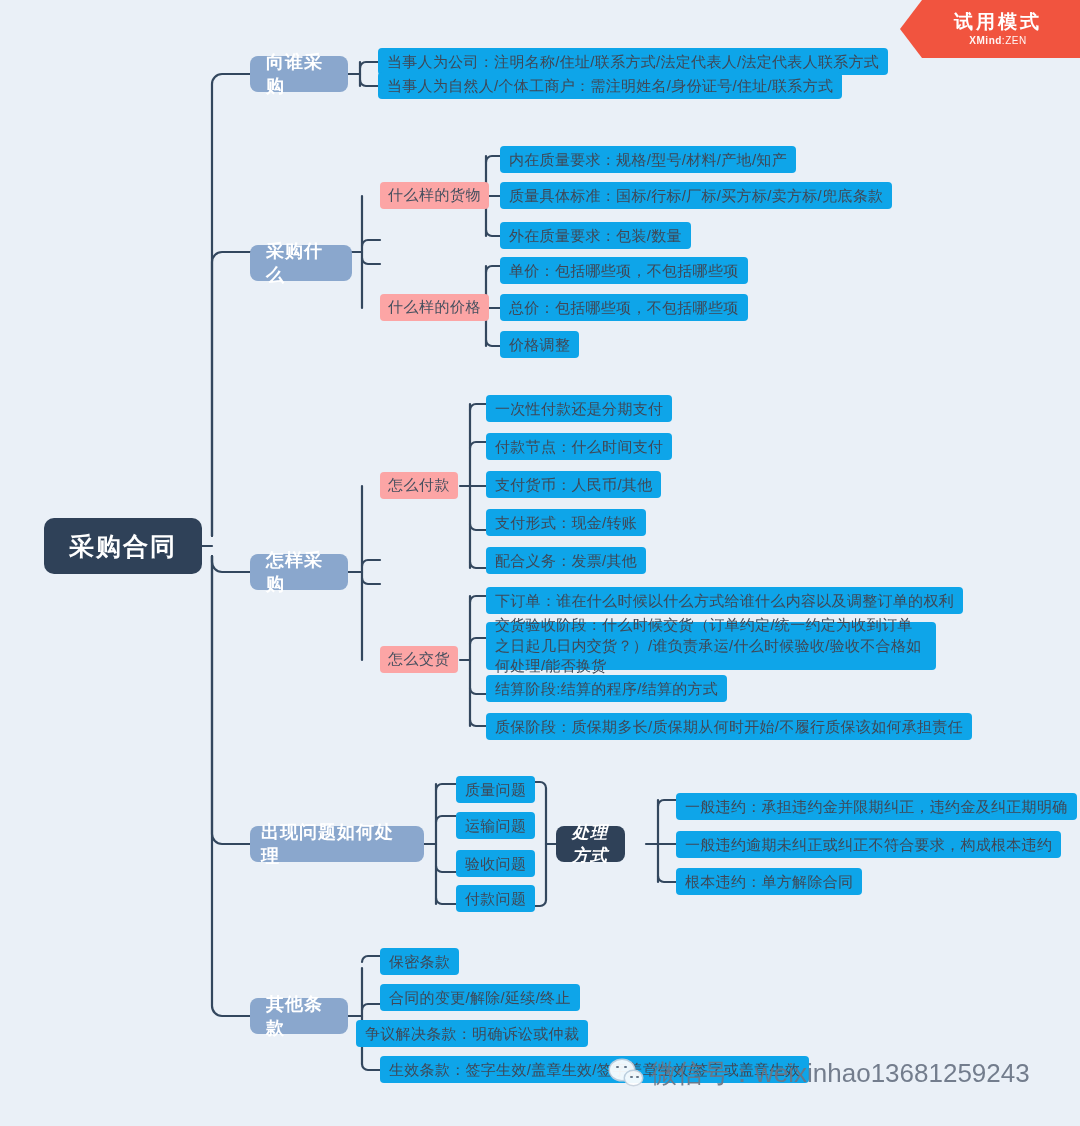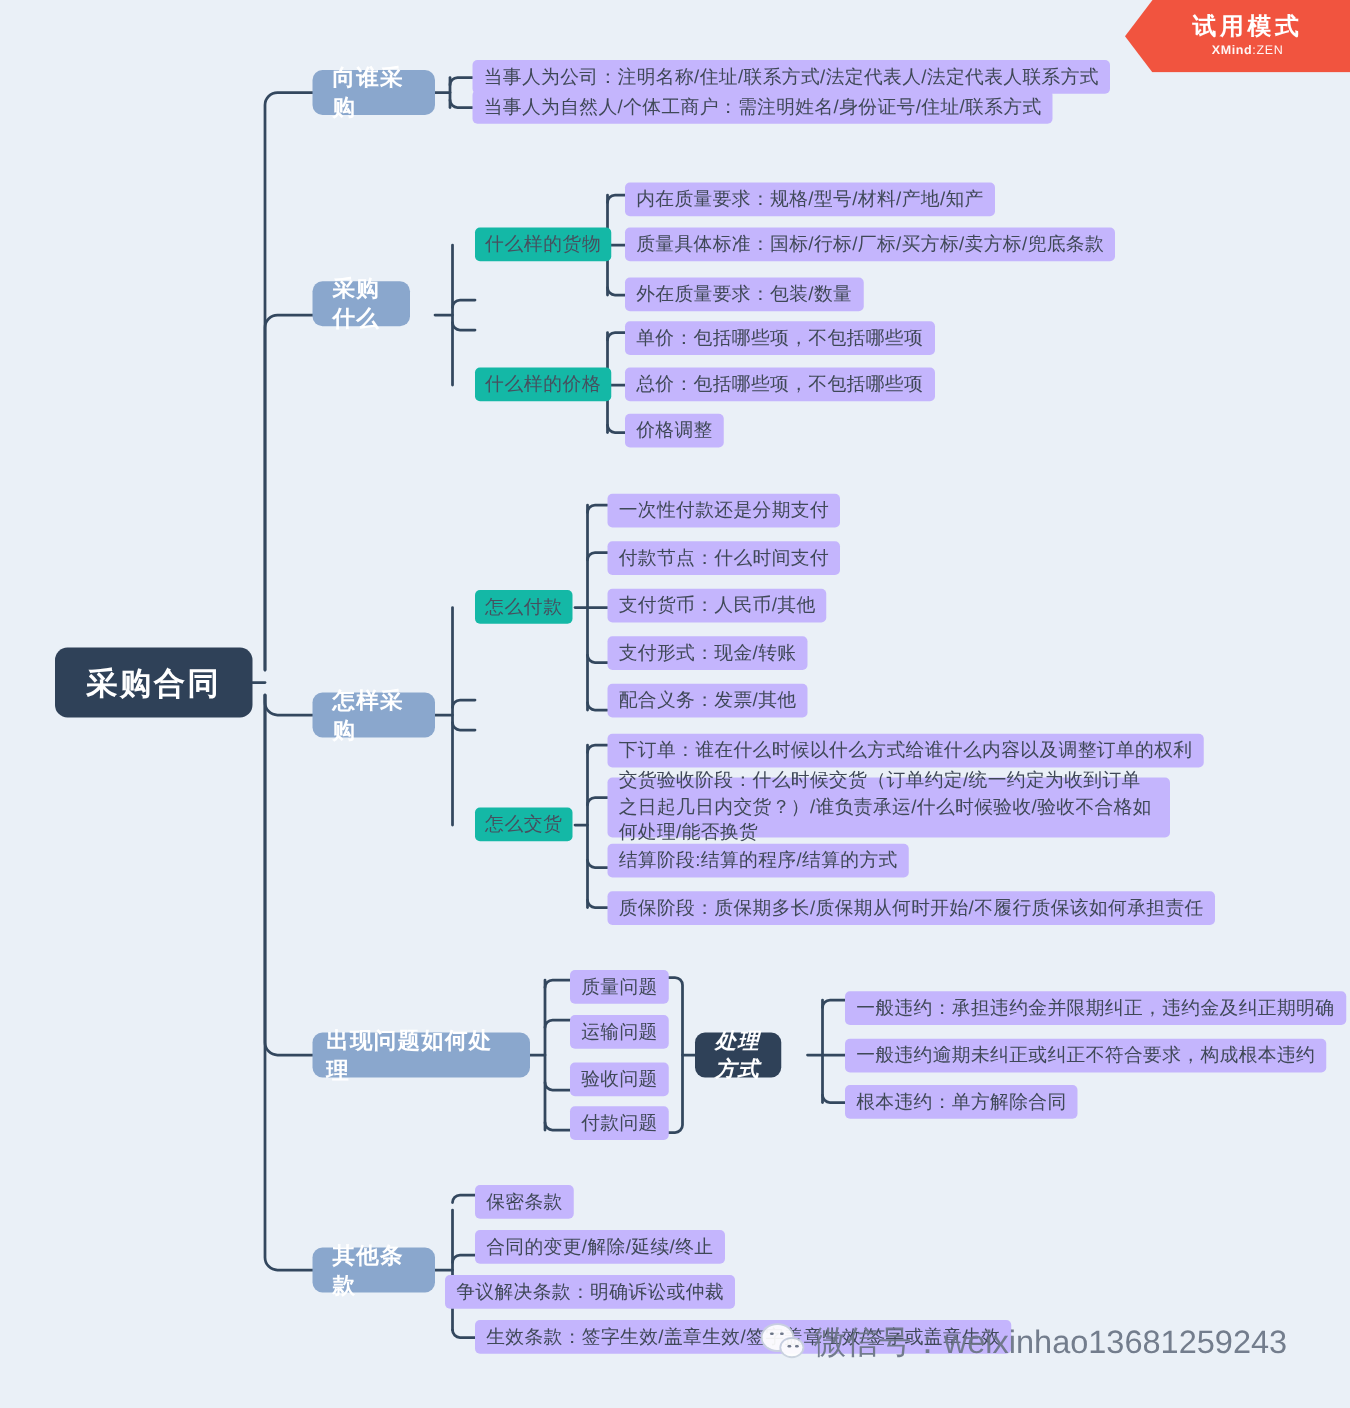--- a/index.html
+++ b/index.html
@@ -29,30 +29,30 @@
   .main{
     background:#8aa7cd;color:#ffffff;
     border-radius:8px;
     font-size:18px;font-weight:bold;
     padding:0 16px;
     letter-spacing:1px;
     justify-content:center;
   }
   
   .sub{
-    background:#14b8a6;color:#46505f;
+    background:#fca5a5;color:#46505f;
     border-radius:4px;
     font-size:15px;
     padding:3px 8px;
     letter-spacing:.5px;
     font-family:Liberation Serif, serif;
   }
   
   .leaf{
-    background:#c4b5fd;color:#3f4857;
+    background:#0ea5e9;color:#3f4857;
     border-radius:4px;
     font-size:15px;
     padding:4px 9px;
     letter-spacing:.3px;
     line-height:1.45;
   }
   .leaf.two-line{line-height:1.38;}
   
   .summary-node{
     background:#2f4158;color:#ffffff;
@@ -185,21 +185,21 @@
   <div class="node main" style="left:250px;top:56px;width:98px;height:36px;">
     <span>向谁采购</span>
   </div>
   <div class="node leaf" style="left:378px;top:48px;height:27px;">
     <span>当事人为公司：注明名称/住址/联系方式/法定代表人/法定代表人联系方式</span>
   </div>
   <div class="node leaf" style="left:378px;top:72px;height:27px;">
     <span>当事人为自然人/个体工商户：需注明姓名/身份证号/住址/联系方式</span>
   </div>
 
-  <div class="node main" style="left:250px;top:225px;width:78px;height:36px;">
+  <div class="node main" style="left:250px;top:245px;width:102px;height:36px;">
     <span>采购什么</span>
   </div>
   <div class="node sub" style="left:380px;top:182px;height:27px;">
     <span>什么样的货物</span>
   </div>
   <div class="node leaf" style="left:500px;top:146px;height:27px;">
     <span>内在质量要求：规格/型号/材料/产地/知产</span>
   </div>
   <div class="node leaf" style="left:500px;top:182px;height:27px;">
     <span>质量具体标准：国标/行标/厂标/买方标/卖方标/兜底条款</span>

